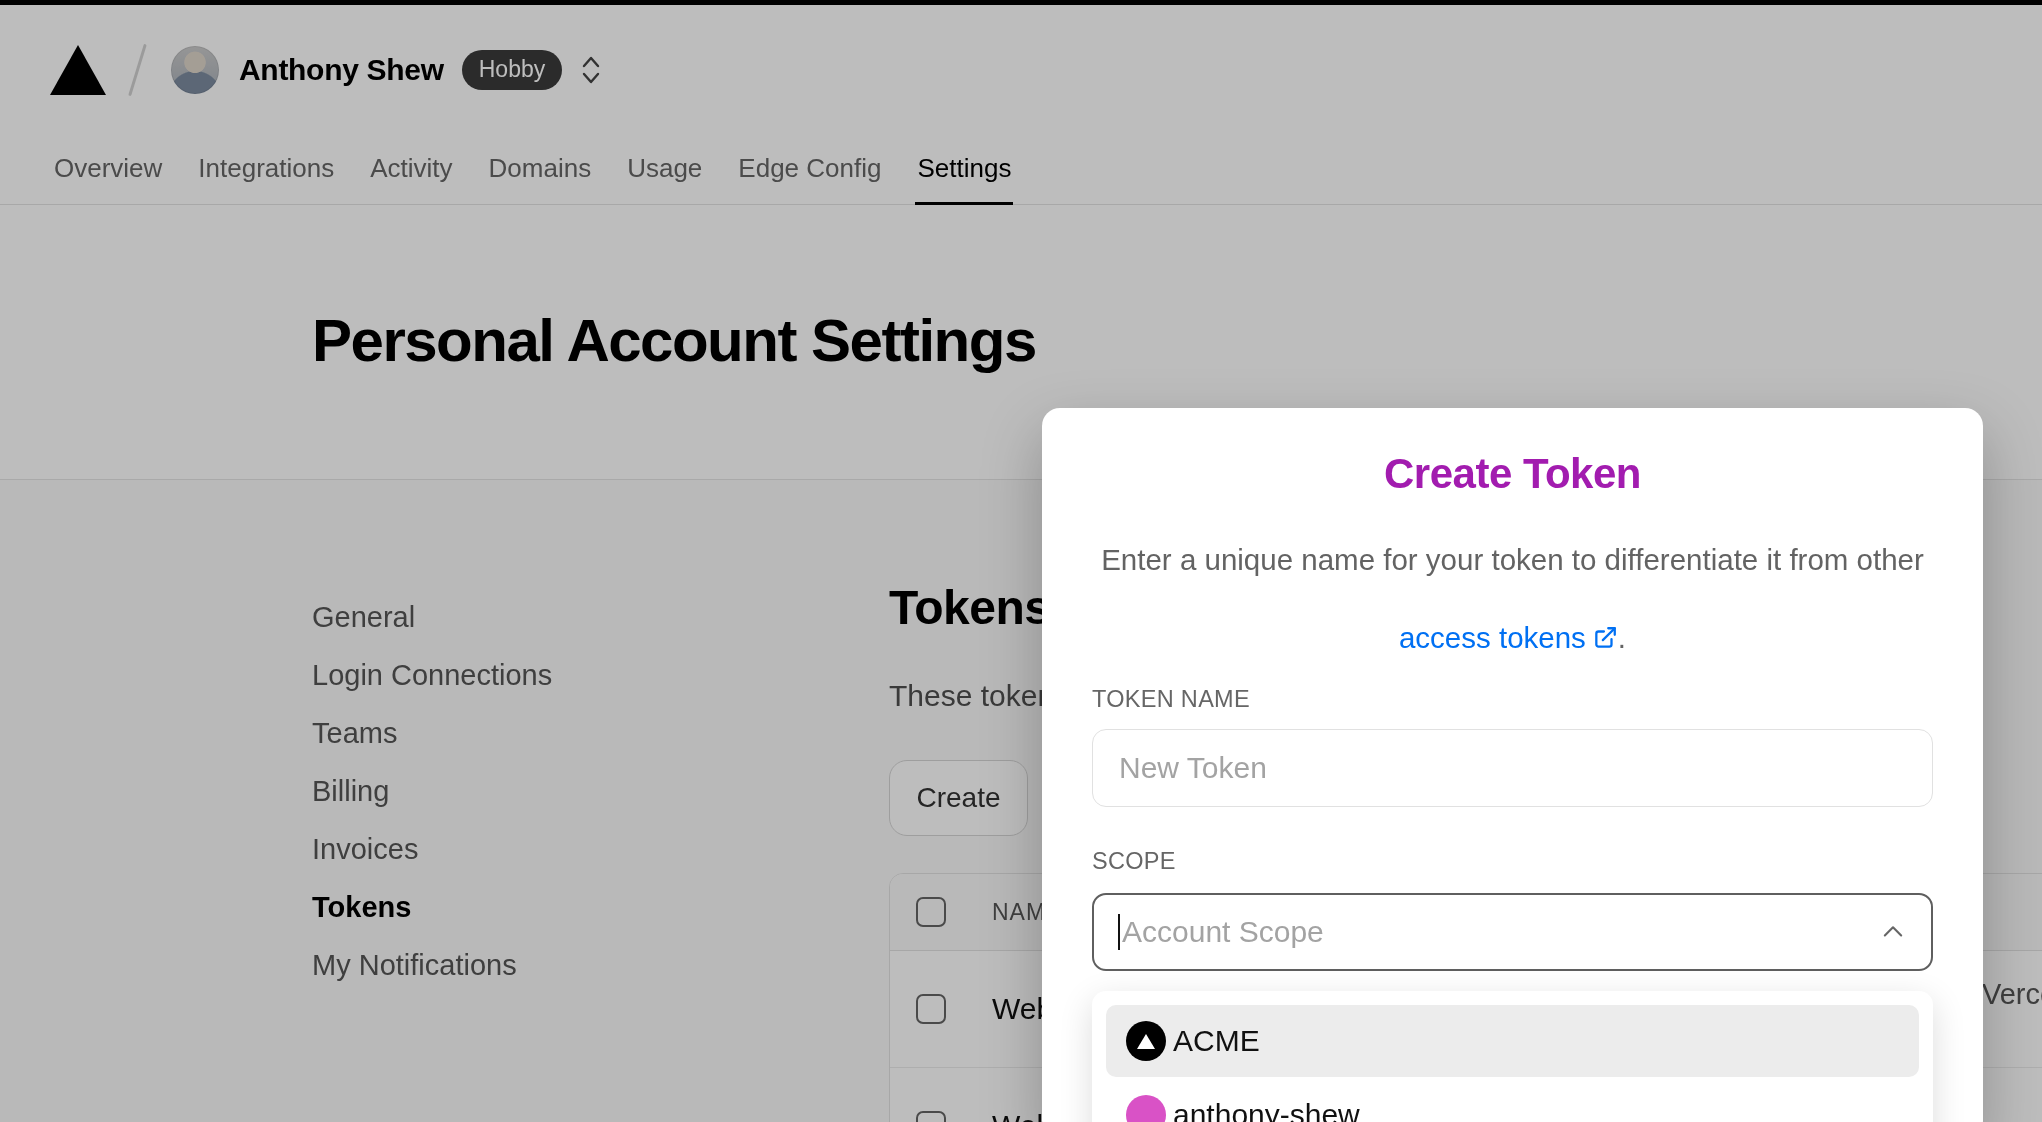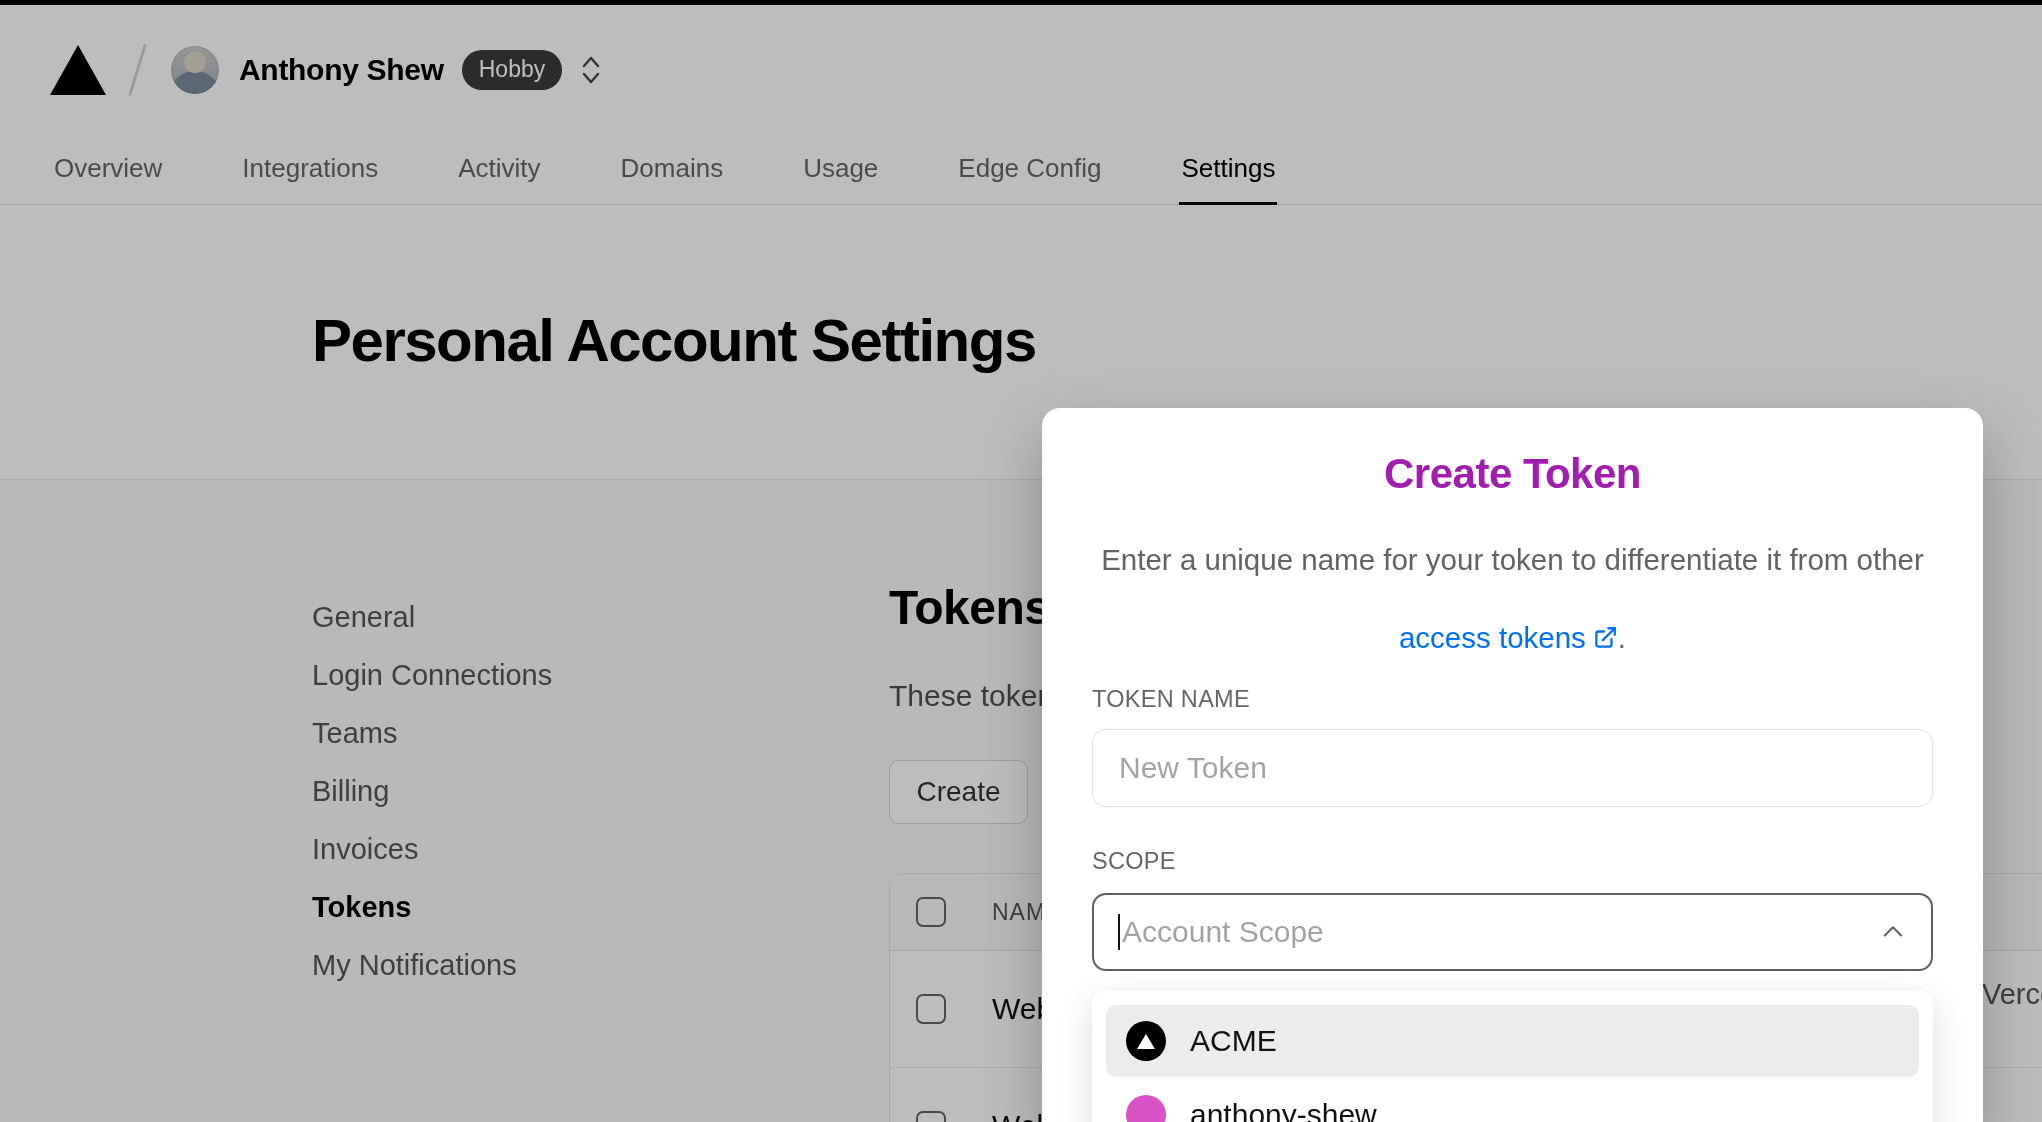--- a/index.html
+++ b/index.html
@@ -18,35 +18,35 @@
     background:
       radial-gradient(circle at 50% 34%, #ded5ca 0 26%, rgba(0,0,0,0) 28%),
       radial-gradient(circle at 50% 108%, #7d8ca0 0 46%, rgba(0,0,0,0) 48%),
       linear-gradient(#cbcbcb,#aab1ba);
     box-shadow:inset 0 0 0 1px rgba(0,0,0,.08);}
   .acct-name{font-size:30px;font-weight:700;color:#000;letter-spacing:-.3px;}
   .plan-badge{margin-left:18px;background:#3a3a3a;color:#fff;font-size:23px;line-height:1;padding:8px 17px 9px;border-radius:999px;}
   .switcher{margin-left:16px;background:none;border:none;padding:2px;cursor:pointer;display:flex;}
   
   .nav{position:absolute;top:134px;left:0;right:0;height:71px;border-bottom:1px solid #e3e3e3;
-    display:flex;gap:76px;padding-left:52px;box-sizing:border-box;}
+    display:flex;gap:32px;padding-left:52px;box-sizing:border-box;}
   .nav-item{font-size:26px;color:#666;line-height:68px;height:71px;box-sizing:border-box;border-bottom:3px solid transparent;cursor:pointer;padding:0 2px;background:none;border-top:none;border-left:none;border-right:none;font-family:inherit;}
   .nav-item.active{color:#000;border-bottom-color:#000;}
   
   .page-title{position:absolute;left:312px;top:306px;font-size:60px;font-weight:700;color:#000;letter-spacing:-1.5px;}
   .section-divider{position:absolute;top:479px;left:0;width:100%;height:1px;background:#e4e4e4;}
   .content-bg{position:absolute;top:480px;left:0;right:0;bottom:0;background:#fafafa;}
   
   .sidebar{position:absolute;left:312px;top:602px;display:flex;flex-direction:column;gap:28px;}
   .side-item{font-size:29px;line-height:30px;color:#555;cursor:pointer;background:none;border:none;padding:0;text-align:left;font-family:inherit;}
   .side-item.active{color:#000;font-weight:700;}
   
   .tokens-heading{position:absolute;left:889px;top:580px;font-size:48px;font-weight:700;color:#000;letter-spacing:-.5px;}
   .tokens-intro{position:absolute;left:889px;top:679px;font-size:30px;color:#4f4f4f;white-space:nowrap;}
-  .create-btn{position:absolute;left:889px;top:760px;width:139px;height:64px;border:1px solid #d6d6d6;border-radius:10px;background:#fff;font-size:28px;color:#333;font-family:inherit;cursor:pointer;}
+  .create-btn{position:absolute;left:889px;top:760px;width:139px;height:76px;border:1px solid #d6d6d6;border-radius:18px;background:#fff;font-size:28px;color:#333;font-family:inherit;cursor:pointer;}
   .tk-table{position:absolute;left:889px;top:873px;width:1253px;height:420px;background:#fff;border:1px solid #e2e2e2;border-radius:14px;box-sizing:border-box;overflow:hidden;}
   .tk-head{height:77px;background:#fafafa;border-bottom:1px solid #e2e2e2;display:flex;align-items:center;padding-left:26px;gap:46px;box-sizing:border-box;}
   .tk-row{height:117px;display:flex;align-items:center;padding-left:26px;gap:46px;box-sizing:border-box;border-bottom:1px solid #ebebeb;}
   .checkbox{width:26px;height:26px;border:2px solid #646464;border-radius:7px;background:transparent;flex:none;cursor:pointer;}
   .col-name{font-size:23px;color:#555;letter-spacing:1px;}
   .cell-name{font-size:30px;color:#111;}
   .right-cell{position:absolute;left:1982px;top:978px;font-size:29px;color:#555;white-space:nowrap;}
   
   .overlay{position:absolute;inset:0;background:rgba(0,0,0,.26);z-index:50;}
   .modal{position:absolute;left:1042px;top:408px;width:941px;height:730px;background:#fff;border-radius:18px;
@@ -59,21 +59,21 @@
   .field-label.second{margin-top:42px;}
   .text-input{margin-top:18px;width:100%;height:78px;border:1px solid #e1e1e1;border-radius:14px;box-sizing:border-box;
     padding:0 26px;font-size:30px;color:#111;font-family:inherit;outline:none;display:block;background:#fff;}
   .text-input::placeholder{color:#a3a3a3;}
   .select-box{margin-top:20px;height:78px;border:2px solid #5f5f5f;border-radius:14px;box-sizing:border-box;
     display:flex;align-items:center;padding:0 24px;cursor:text;background:#fff;}
   .caret{width:2px;height:36px;background:#111;flex:none;}
   .select-ph{font-size:30px;color:#a3a3a3;margin-left:2px;}
   .select-chevron{margin-left:auto;display:flex;}
   .dropdown{margin-top:20px;background:#fff;border-radius:14px;box-shadow:0 10px 34px rgba(0,0,0,.14);padding:14px;}
-  .opt{height:72px;border-radius:10px;display:flex;align-items:center;padding:18px 20px;gap:24px;cursor:pointer;box-sizing:border-box;}
+  .opt{height:72px;border-radius:10px;display:flex;align-items:center;padding:18px 20px;gap:7px;cursor:pointer;box-sizing:border-box;}
   .opt.selected{background:#ececec;}
   .opt + .opt{margin-top:2px;}
   .opt-avatar{width:40px;height:40px;border-radius:50%;flex:none;display:flex;align-items:center;justify-content:center;}
   .opt-avatar .tri{width:0;height:0;border-left:9px solid transparent;border-right:9px solid transparent;border-bottom:15px solid #fff;}
   .opt-label{font-size:30px;color:#111;}
 </style>
 </head>
 <body>
 
 <div class="screen">

